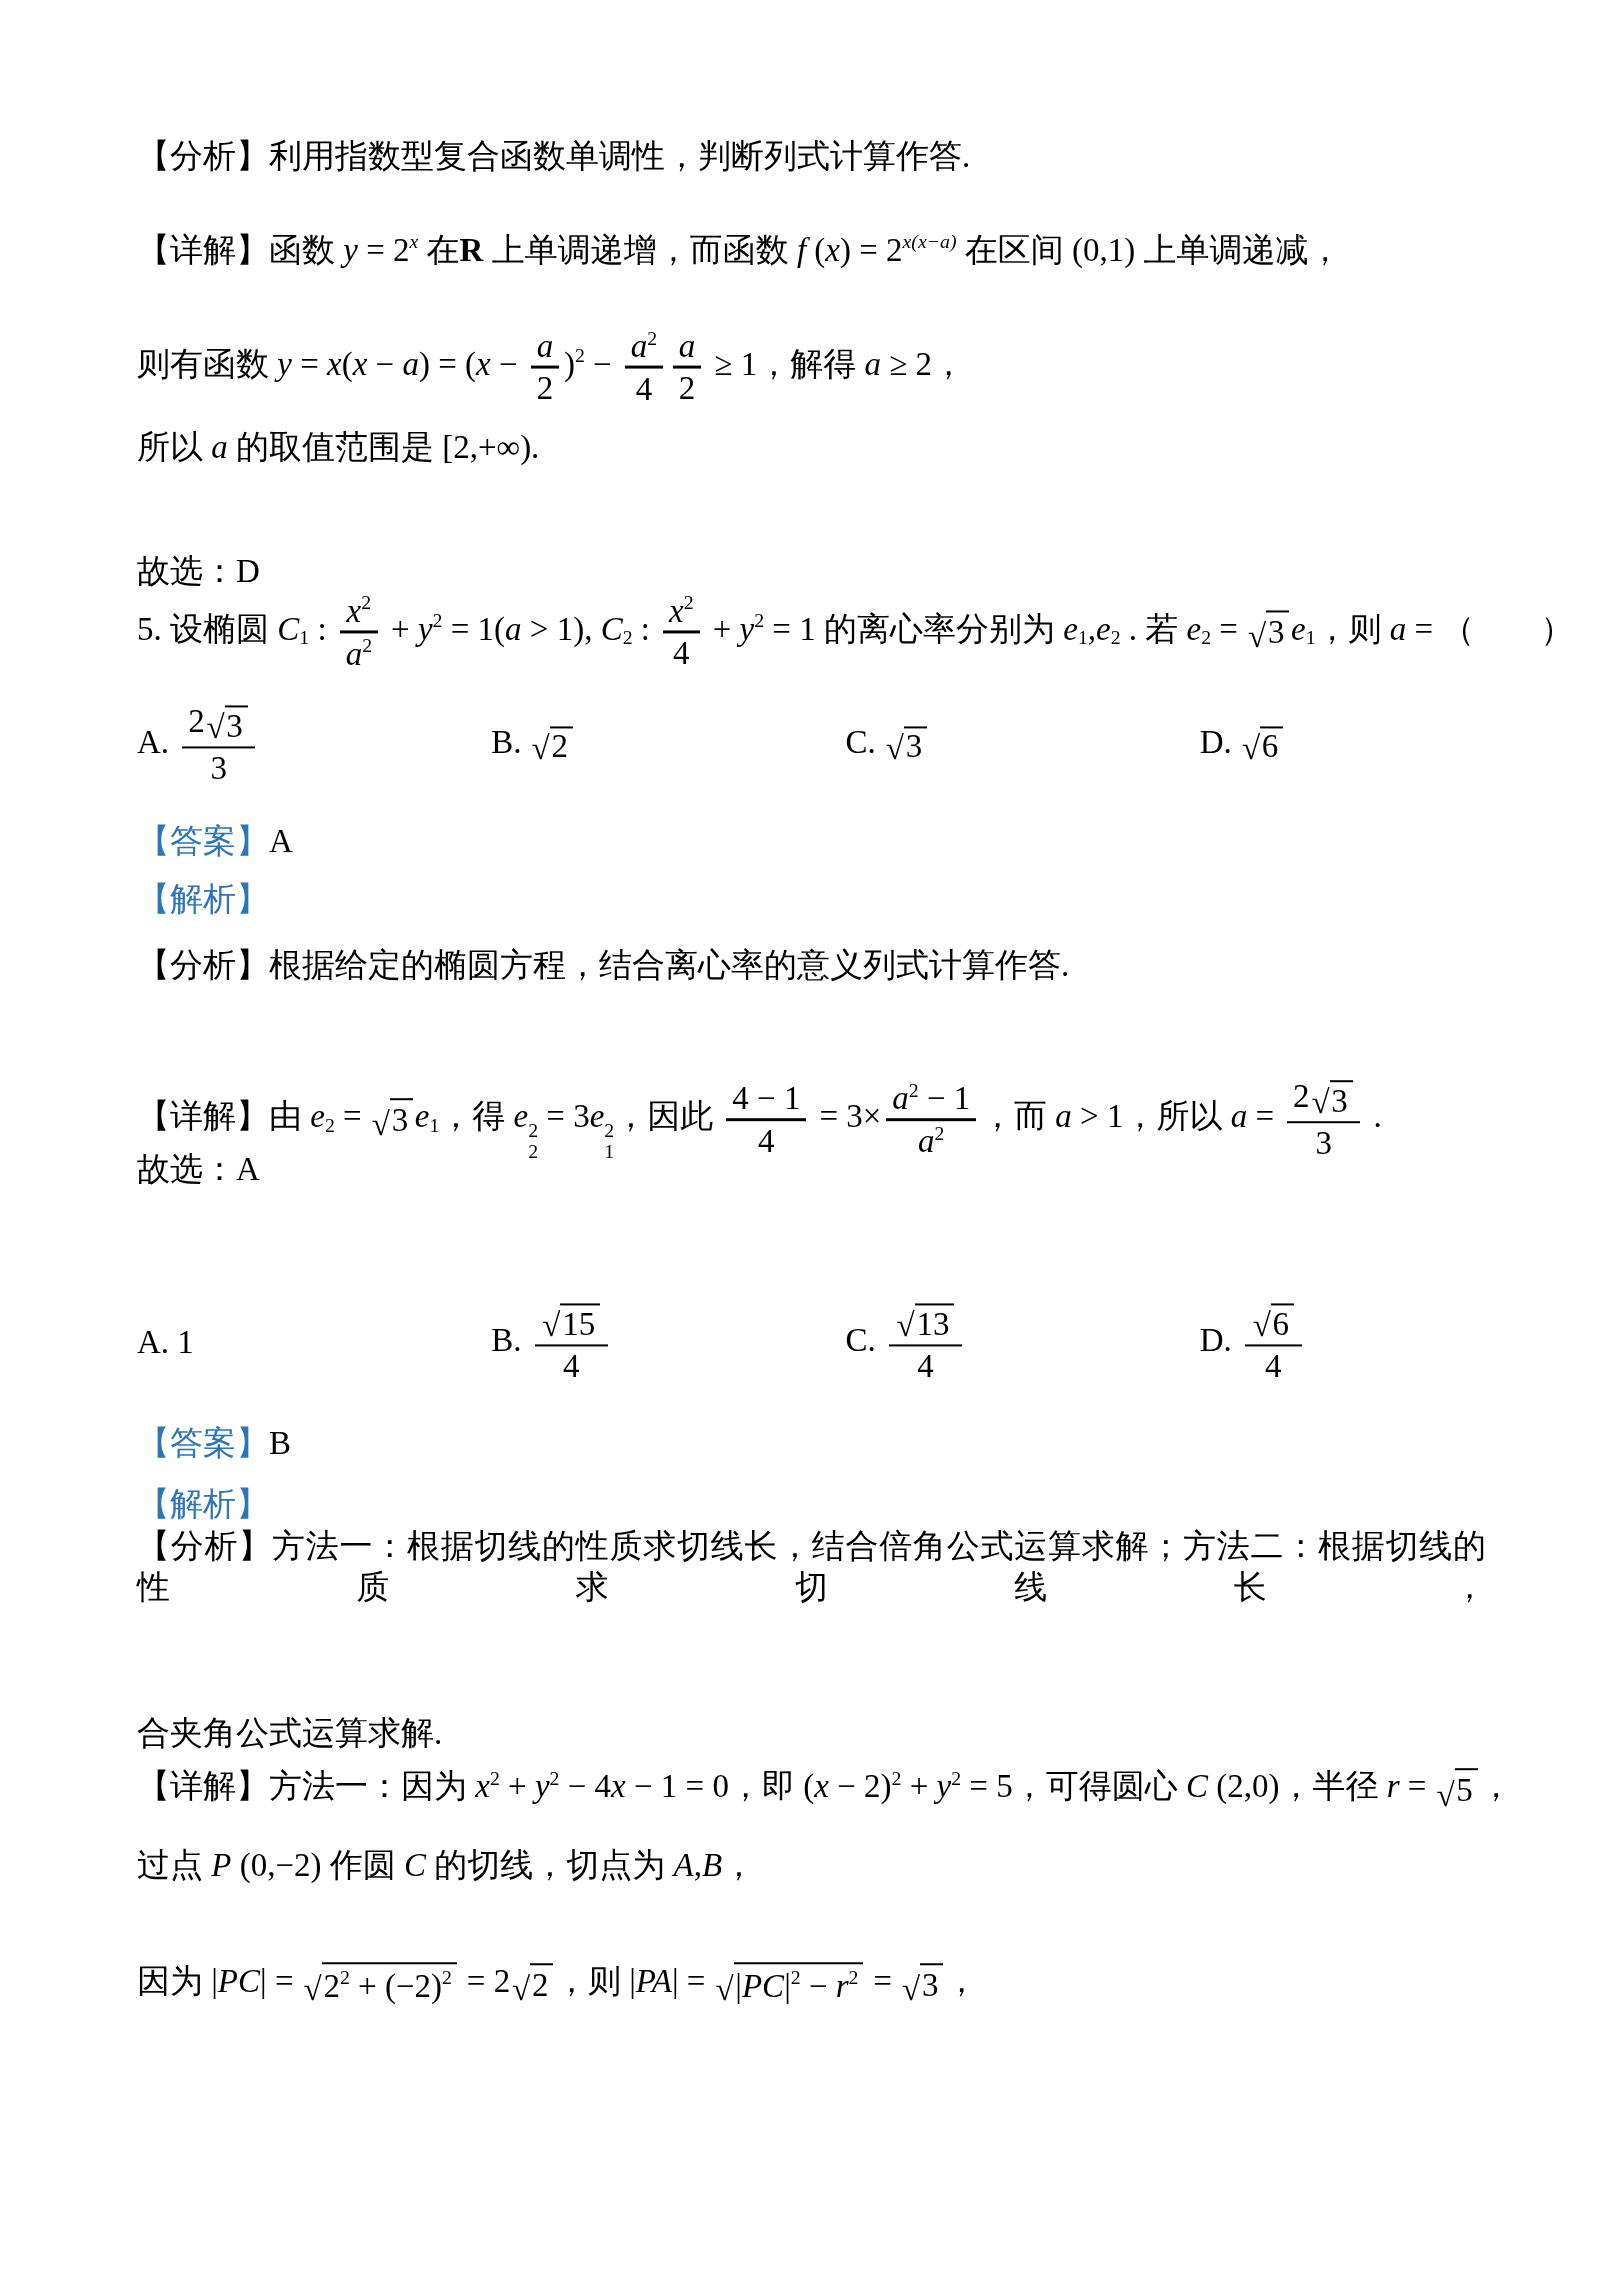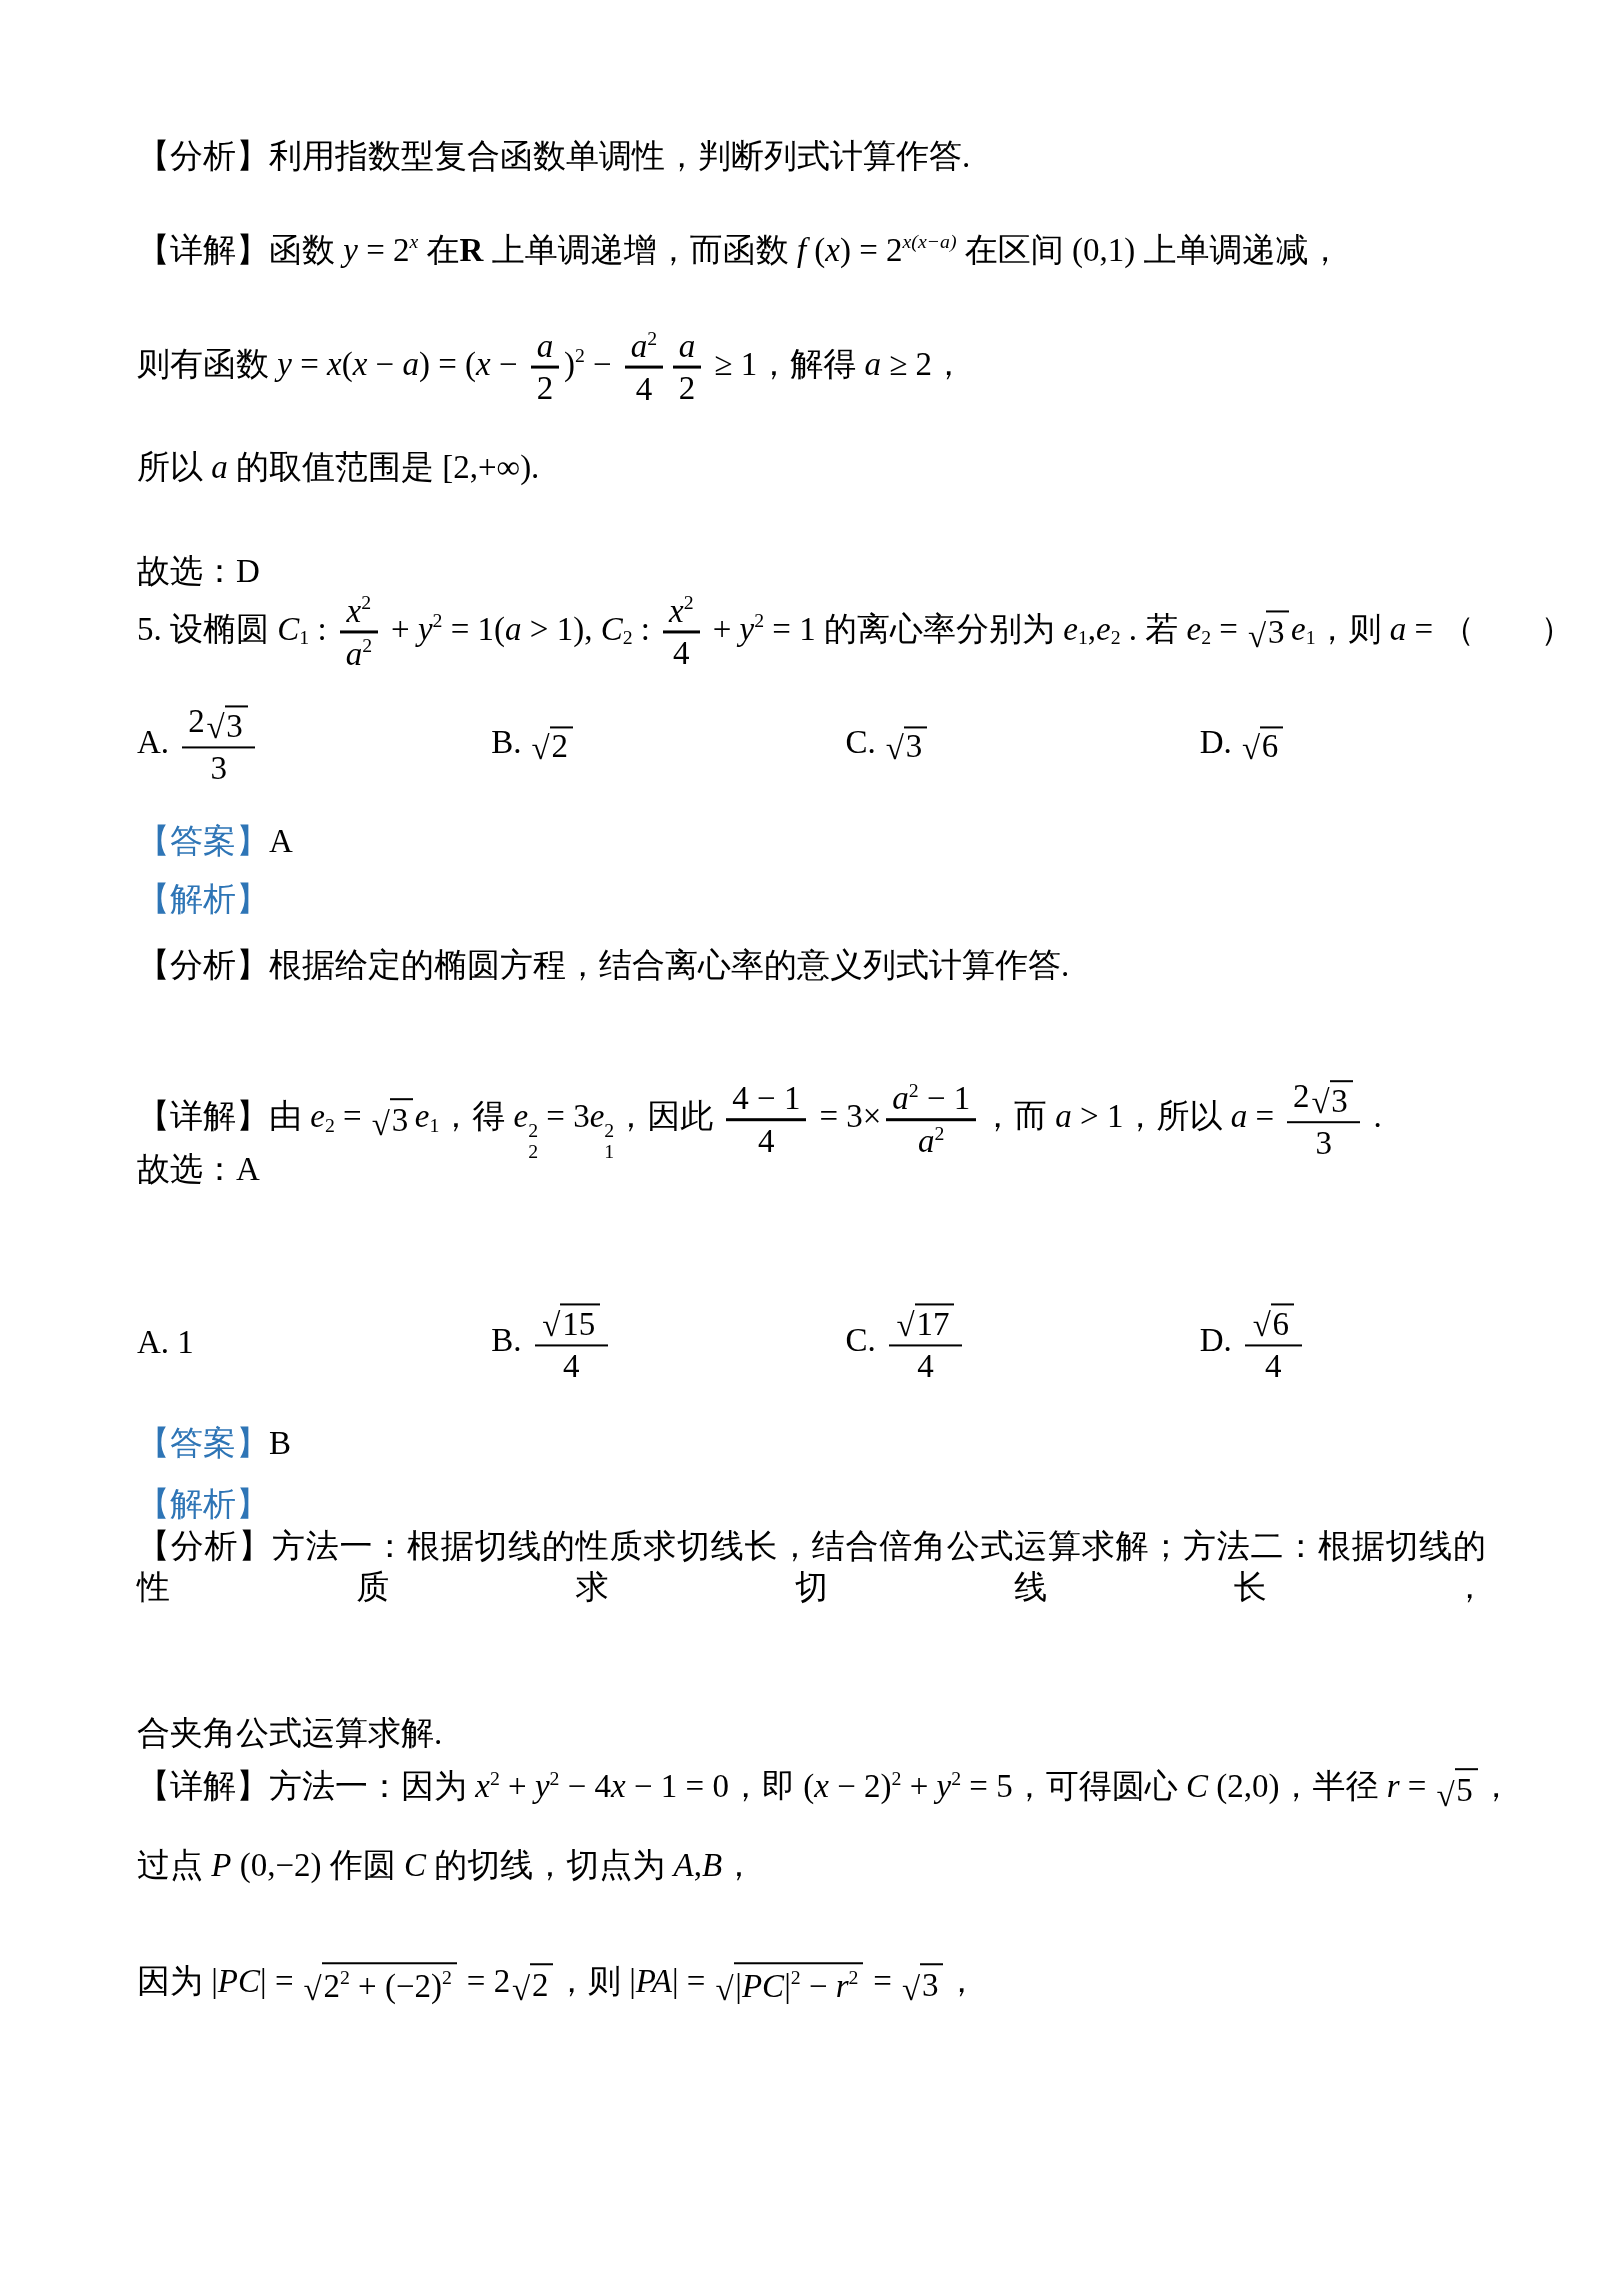--- a/index.html
+++ b/index.html
@@ -54,21 +54,21 @@
         <span class="den"><span>2</span></span>
       </span><span>)</span><span class="sup">2</span><span> − </span><span class="frac">
         <span class="num"><span class="it">a</span><span class="sup">2</span></span>
         <span class="bar"></span>
         <span class="den"><span>4</span></span>
       </span><span class="frac">
         <span class="num"><span class="it">a</span></span>
         <span class="bar"></span>
         <span class="den"><span>2</span></span>
       </span><span> ≥ 1，解得 </span><span class="it">a</span><span> ≥ 2，</span></div>
-  <div class="line" style="top:468px"><span>所以 </span><span class="it">a</span><span> 的取值范围是 [2,+∞).</span></div>
+  <div class="line" style="top:448px"><span>所以 </span><span class="it">a</span><span> 的取值范围是 [2,+∞).</span></div>
   <div class="line" style="top:572px"><span>故选：D</span></div>
 
   <div class="line" style="top:632px"><span>5. 设椭圆 </span><span class="it">C</span><span class="sub">1</span><span> : </span><span class="frac">
         <span class="num"><span class="it">x</span><span class="sup">2</span></span>
         <span class="bar"></span>
         <span class="den"><span class="it">a</span><span class="sup">2</span></span>
       </span><span> + </span><span class="it">y</span><span class="sup">2</span><span> = 1(</span><span class="it">a</span><span> &gt; 1), </span><span class="it">C</span><span class="sub">2</span><span> : </span><span class="frac">
         <span class="num"><span class="it">x</span><span class="sup">2</span></span>
         <span class="bar"></span>
         <span class="den"><span>4</span></span>
@@ -141,21 +141,21 @@
           <span class="num"><span class="sqrt">
               <span class="rad">√</span>
               <span class="rbody"><span>15</span></span>
             </span></span>
           <span class="bar"></span>
           <span class="den"><span>4</span></span>
         </span></span>
     <span class="opt"><span>C. </span><span class="frac">
           <span class="num"><span class="sqrt">
               <span class="rad">√</span>
-              <span class="rbody"><span>17</span></span>
+              <span class="rbody"><span>13</span></span>
             </span></span>
           <span class="bar"></span>
           <span class="den"><span>4</span></span>
         </span></span>
     <span class="opt"><span>D. </span><span class="frac">
           <span class="num"><span class="sqrt">
               <span class="rad">√</span>
               <span class="rbody"><span>6</span></span>
             </span></span>
           <span class="bar"></span>

